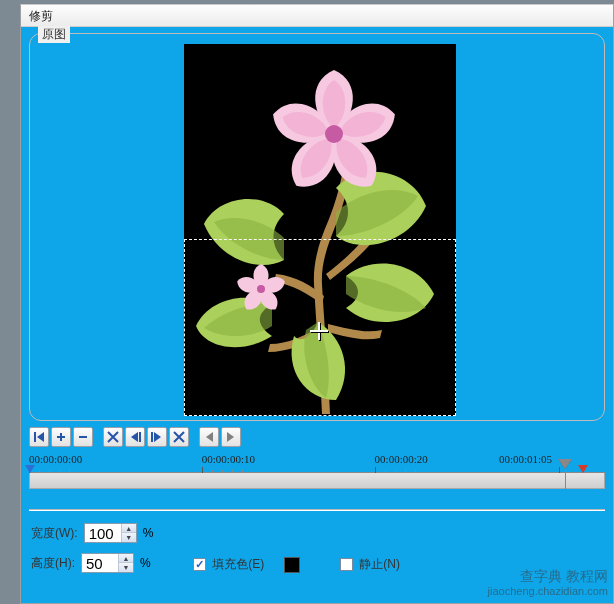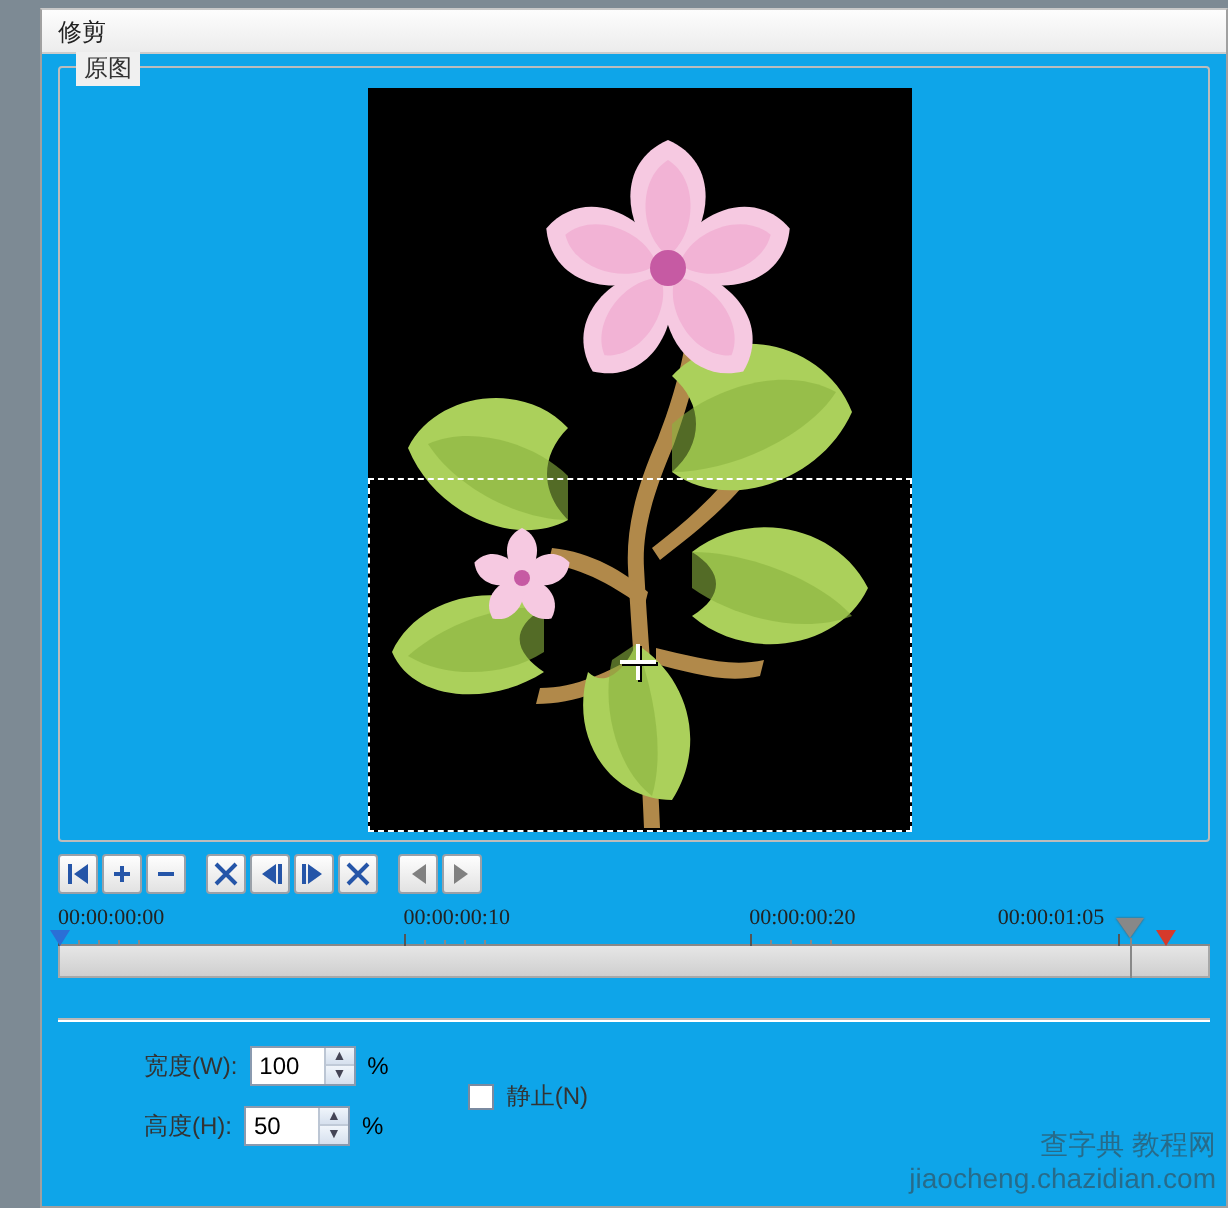--- a/index.html
+++ b/index.html
@@ -28,21 +28,21 @@
     border-bottom: 1px solid #ccc;
     padding: 3px 8px;
     font-size: 12px;
     color: #222;
   }
   .content {
     padding: 6px 8px 8px 8px;
   }
   .preview-group {
     border: 1px solid #bcbcbc;
-    border-radius: 2px;
+    border-radius: 12px;
     position: relative;
     height: 388px;
   }
   .group-label {
     position: absolute;
     top: -8px;
     left: 8px;
     background: #f0f0f0;
     padding: 0 4px;
     font-size: 12px;
@@ -170,40 +170,39 @@
   .divider {
     margin-top:8px;
     border-top:1px solid #b8b8b8;
     border-bottom:1px solid #fff;
   }
 
   .options {
     margin-top:12px;
     display:flex;
     gap:40px;
-    align-items:center;
+    align-items:flex-end;
     padding-left:2px;
-    margin-left:41px;
   }
   .col { display:flex; flex-direction:column; gap:10px; }
   .row { display:flex; align-items:center; gap:6px; }
   .label { color:#333; }
   .spinner {
     display:inline-flex;
     align-items:center;
     border:1px solid #8a9aaf;
     background:#fff;
     height:20px;
   }
   .spinner input {
     width:36px;
     border:none;
     padding:0 4px;
     height:18px;
-    font-size:12px;
+    font-size:15px;
     text-align:left;
     outline:none;
     background:transparent;
   }
   .spin-btns { display:flex; flex-direction:column; border-left:1px solid #bcc6d4; }
   .spin-btns span {
     height:9px;width:14px;
     background:linear-gradient(#f0f5fb,#d6e0ee);
     display:flex;align-items:center;justify-content:center;
     cursor:pointer;
@@ -235,21 +234,21 @@
   .watermark {
     position:absolute;
     right:6px; bottom:6px;
     font-size:14px;
     color: rgba(60,60,60,0.55);
     text-align:right;
     line-height:1.2;
     pointer-events:none;
     margin-top:45px;
   }
-  .watermark .small { font-size:14px; }
+  .watermark .small { font-size:11px; }
 </style>
 </head>
 <body>
 
 <div class="window">
   <div class="title-bar">
     <span>修剪</span>
   </div>
   <div class="content">
 
@@ -452,20 +451,28 @@
             <input value="50" style="">
             <span class="spin-btns">
               <span>▲</span>
               <span>▼</span>
             </span>
           </span>
           <span>%</span>
         </div>
       </div>
 
+      <div class="col">
+        <div class="row">
+          <span class="checkbox checked"></span>
+          <span class="label">填充色(E)</span>
+          <span style="width:8px"></span>
+          <span class="swatch"></span>
+        </div>
+      </div>
 
       <div class="col">
         <div class="row">
           <span class="checkbox"></span>
           <span class="label">静止(N)</span>
         </div>
       </div>
     </div>
 
   </div>

